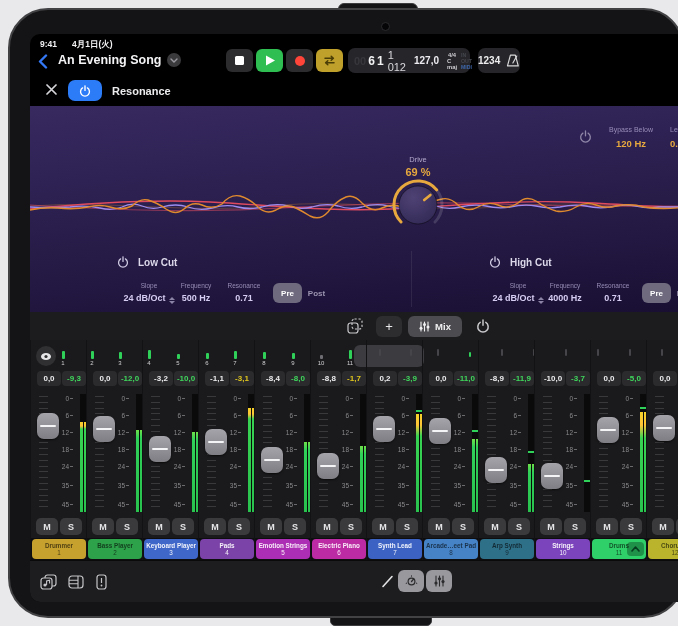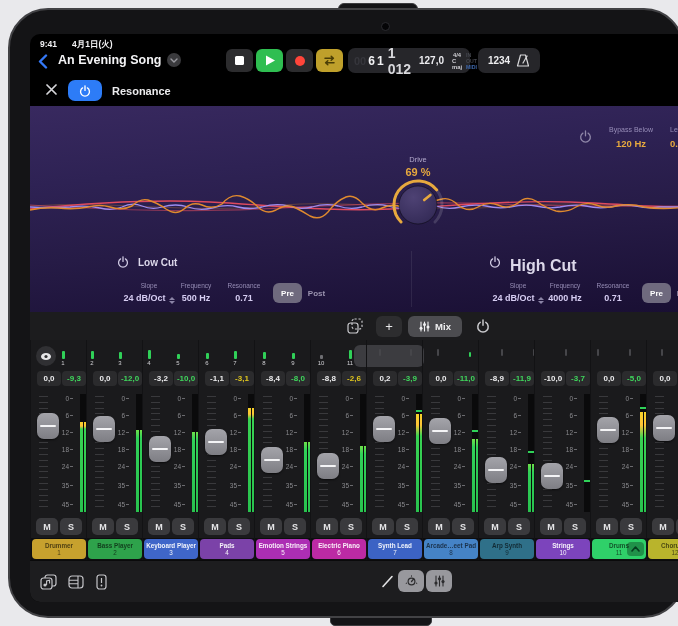--- a/index.html
+++ b/index.html
@@ -105,35 +105,35 @@
     <div class="tbtn" style="left:286px;top:15px;background:#BFA02B;">
       <svg width="13" height="11" viewBox="0 0 13 11">
         <path d="M2,3.2 H10 M8.2,1.2 L10.4,3.2 L8.2,5.2" fill="none" stroke="#4a3d06" stroke-width="1.5" stroke-linecap="round" stroke-linejoin="round"></path>
         <path d="M11,7.8 H3 M4.8,5.8 L2.6,7.8 L4.8,9.8" fill="none" stroke="#4a3d06" stroke-width="1.5" stroke-linecap="round" stroke-linejoin="round"></path>
       </svg>
     </div>
 
     <div class="lcd">
       <span style="font-size:11px;font-weight:700;color:#36363c;">00</span>
       <span style="font-size:12px;font-weight:700;color:#f2f2f4;letter-spacing:2px;margin-left:-2px;"><span>6</span><span>1</span></span>
-      <span style="font-size:14px;font-weight:700;color:#d8d8dc;margin-left:-2px;"><span>1</span> <span>012</span></span>
+      <span style="font-size:11px;font-weight:400;color:#d8d8dc;margin-left:-2px;"><span>1</span> <span>012</span></span>
       <span class="sep"></span>
       <span style="font-size:10px;font-weight:700;color:#ececf0;">127,0</span>
       <span class="sep"></span>
       <span style="display:flex;flex-direction:column;align-items:center;line-height:6px;">
         <span style="font-size:5.8px;font-weight:700;color:#cfcfd4;">4/4</span>
         <span style="font-size:5.8px;font-weight:700;color:#cfcfd4;">C maj</span>
       </span>
       <span style="display:flex;flex-direction:column;align-items:center;line-height:6px;">
         <span style="font-size:5.2px;font-weight:700;color:#44464e;">IN OUT</span>
         <span style="font-size:5.2px;font-weight:700;color:#3e66a8;">MIDI</span>
       </span>
     </div>
 
-    <div class="pillbox" style="left:448px;top:14px;width:62px;height:25px;">
+    <div class="pillbox" style="left:448px;top:14px;width:42px;height:25px;justify-content:flex-end;">
       <span style="font-size:10px;font-weight:700;color:#ececee;">1234</span>
       <svg width="14" height="13" viewBox="0 0 14 13">
         <path d="M4.5,1 L1.5,12 H12.5 L9.5,1 Z" fill="none" stroke="#d8d8da" stroke-width="1.2" stroke-linejoin="round"></path>
         <line x1="7" y1="9" x2="11" y2="2" stroke="#d8d8da" stroke-width="1.2" stroke-linecap="round"></line>
       </svg>
     </div>
 
     <span class="abs" style="left:16px;top:50px;">
       <svg width="11" height="11" viewBox="0 0 11 11">
             <path d="M1,1 L10,10 M10,1 L1,10" stroke="#d6d6da" stroke-width="1.7" stroke-linecap="round"></path>
@@ -206,21 +206,21 @@
         <span class="on">Pre</span>
         <span class="off">Post</span>
       </div>
 
       <span class="abs" style="left:459px;top:150px;">
         <svg width="12" height="12" viewBox="0 0 14 14">
               <path d="M4.2,3.4 A5.2,5.2 0 1 0 9.8,3.4" fill="none" stroke="#cfc9e2" stroke-width="1.5" stroke-linecap="round"></path>
               <line x1="7" y1="1" x2="7" y2="6.3" stroke="#cfc9e2" stroke-width="1.5" stroke-linecap="round"></line>
             </svg>
       </span>
-      <span class="abs" style="left:480px;top:151px;font-size:16px;font-weight:600;color:#dcd8ea;">High Cut</span>
+      <span class="abs" style="left:480px;top:151px;font-size:10px;font-weight:600;color:#dcd8ea;">High Cut</span>
       <div class="abs cutlabel" style="left:458px;top:176px;width:60px;text-align:center;">Slope</div>
       <div class="abs pcval" style="left:458px;top:187px;width:60px;text-align:center;white-space:nowrap;"><span>24 dB/Oct</span><span class="stepper gray">
               <i class="up"></i>
               <i class="dn"></i>
             </span></div>
       <div class="abs cutlabel" style="left:507px;top:176px;width:56px;text-align:center;">Frequency</div>
       <div class="abs pcval" style="left:507px;top:187px;width:56px;text-align:center;">4000 Hz</div>
       <div class="abs cutlabel" style="left:557px;top:176px;width:52px;text-align:center;">Resonance</div>
       <div class="abs pcval" style="left:557px;top:187px;width:52px;text-align:center;">0.71</div>
       <div class="seg" style="left:612px;top:177px;">
@@ -444,21 +444,21 @@
     <div class="msbtn mute" style="left:5px;">M</div>
     <div class="msbtn solo" style="left:29px;">S</div>
     <div class="tile light" style="background: rgb(172, 46, 180);">
       <div class="tname">Emotion Strings</div>
       <div class="tnum">5</div>
 
     </div>
   </div>
             <div class="ch" style="left: 280px;">
     <div class="pill vol" style="left: 6px;">-8,8</div>
-    <div class="pill peak yellow" style="left:31px;">-2,6</div>
+    <div class="pill peak yellow" style="left:31px;">-1,7</div>
     <div class="ruler"></div>
     <div class="scale">
                 <span class="sl" style="top: 1px;">0</span>
                 <span class="sl" style="top: 18px;">6</span>
                 <span class="sl" style="top: 35px;">12</span>
                 <span class="sl" style="top: 52px;">18</span>
                 <span class="sl" style="top: 69px;">24</span>
                 <span class="sl" style="top: 88px;">35</span>
                 <span class="sl" style="top: 107px;">45</span>
               </div>

